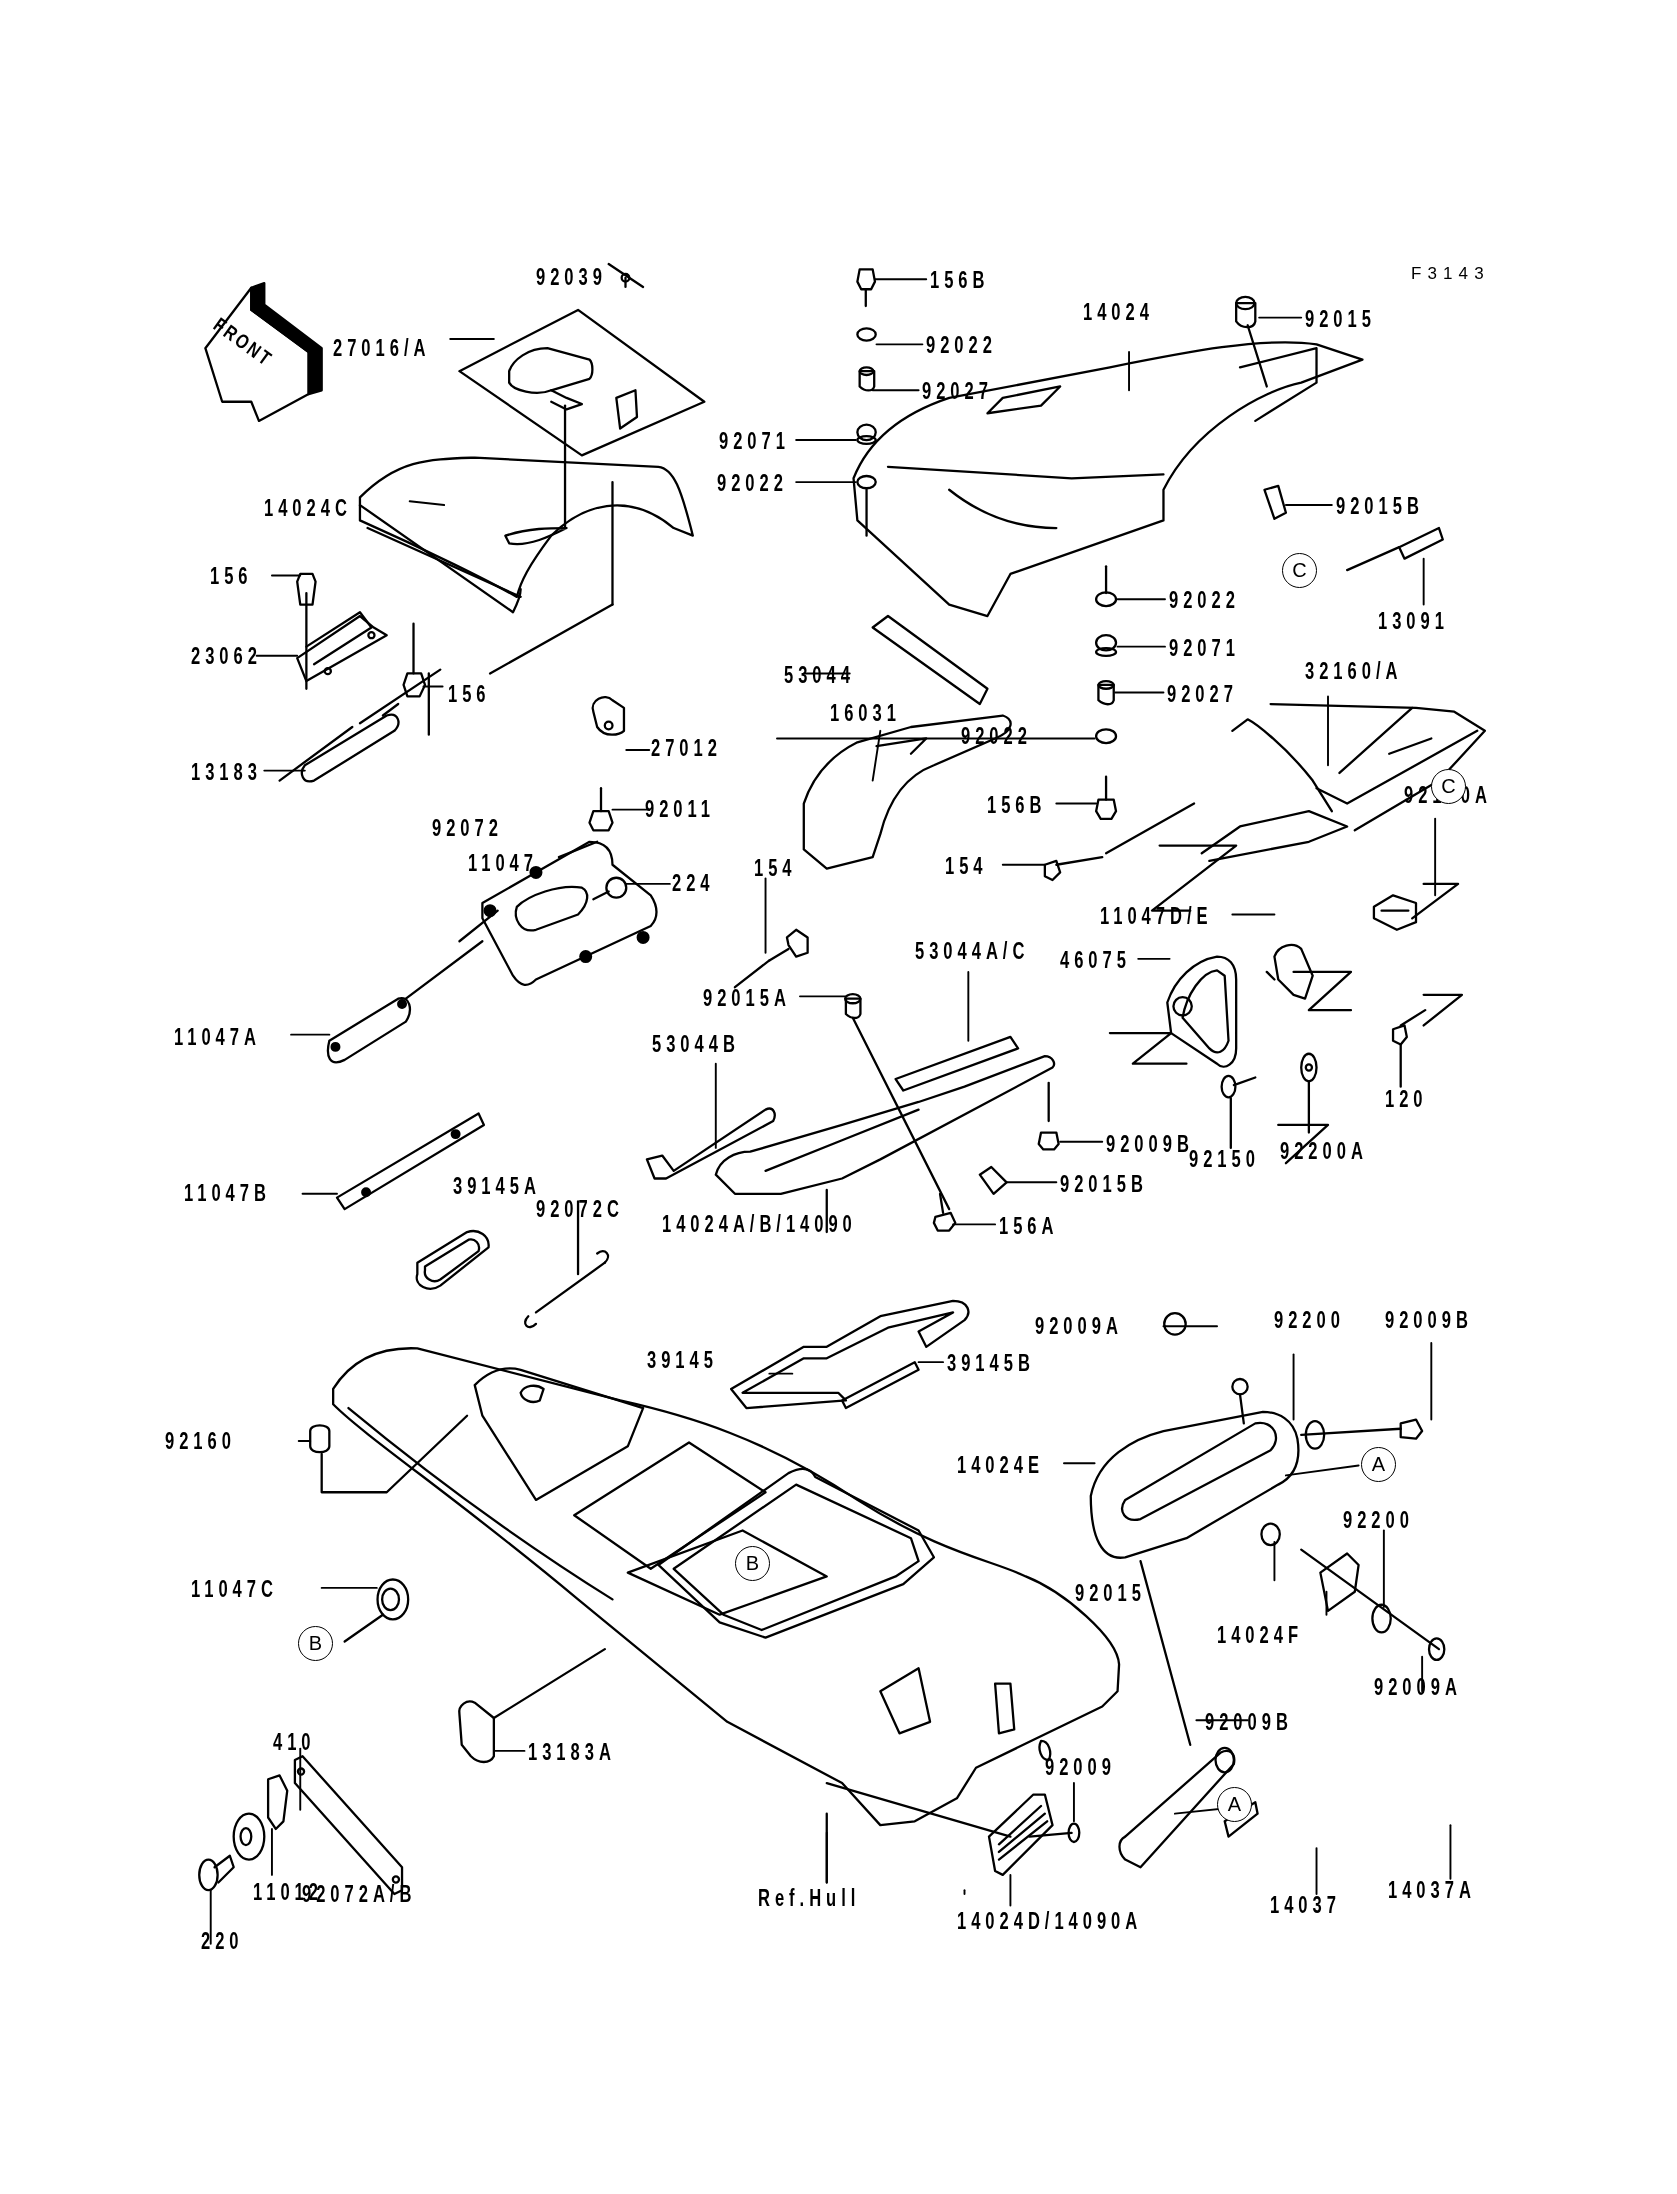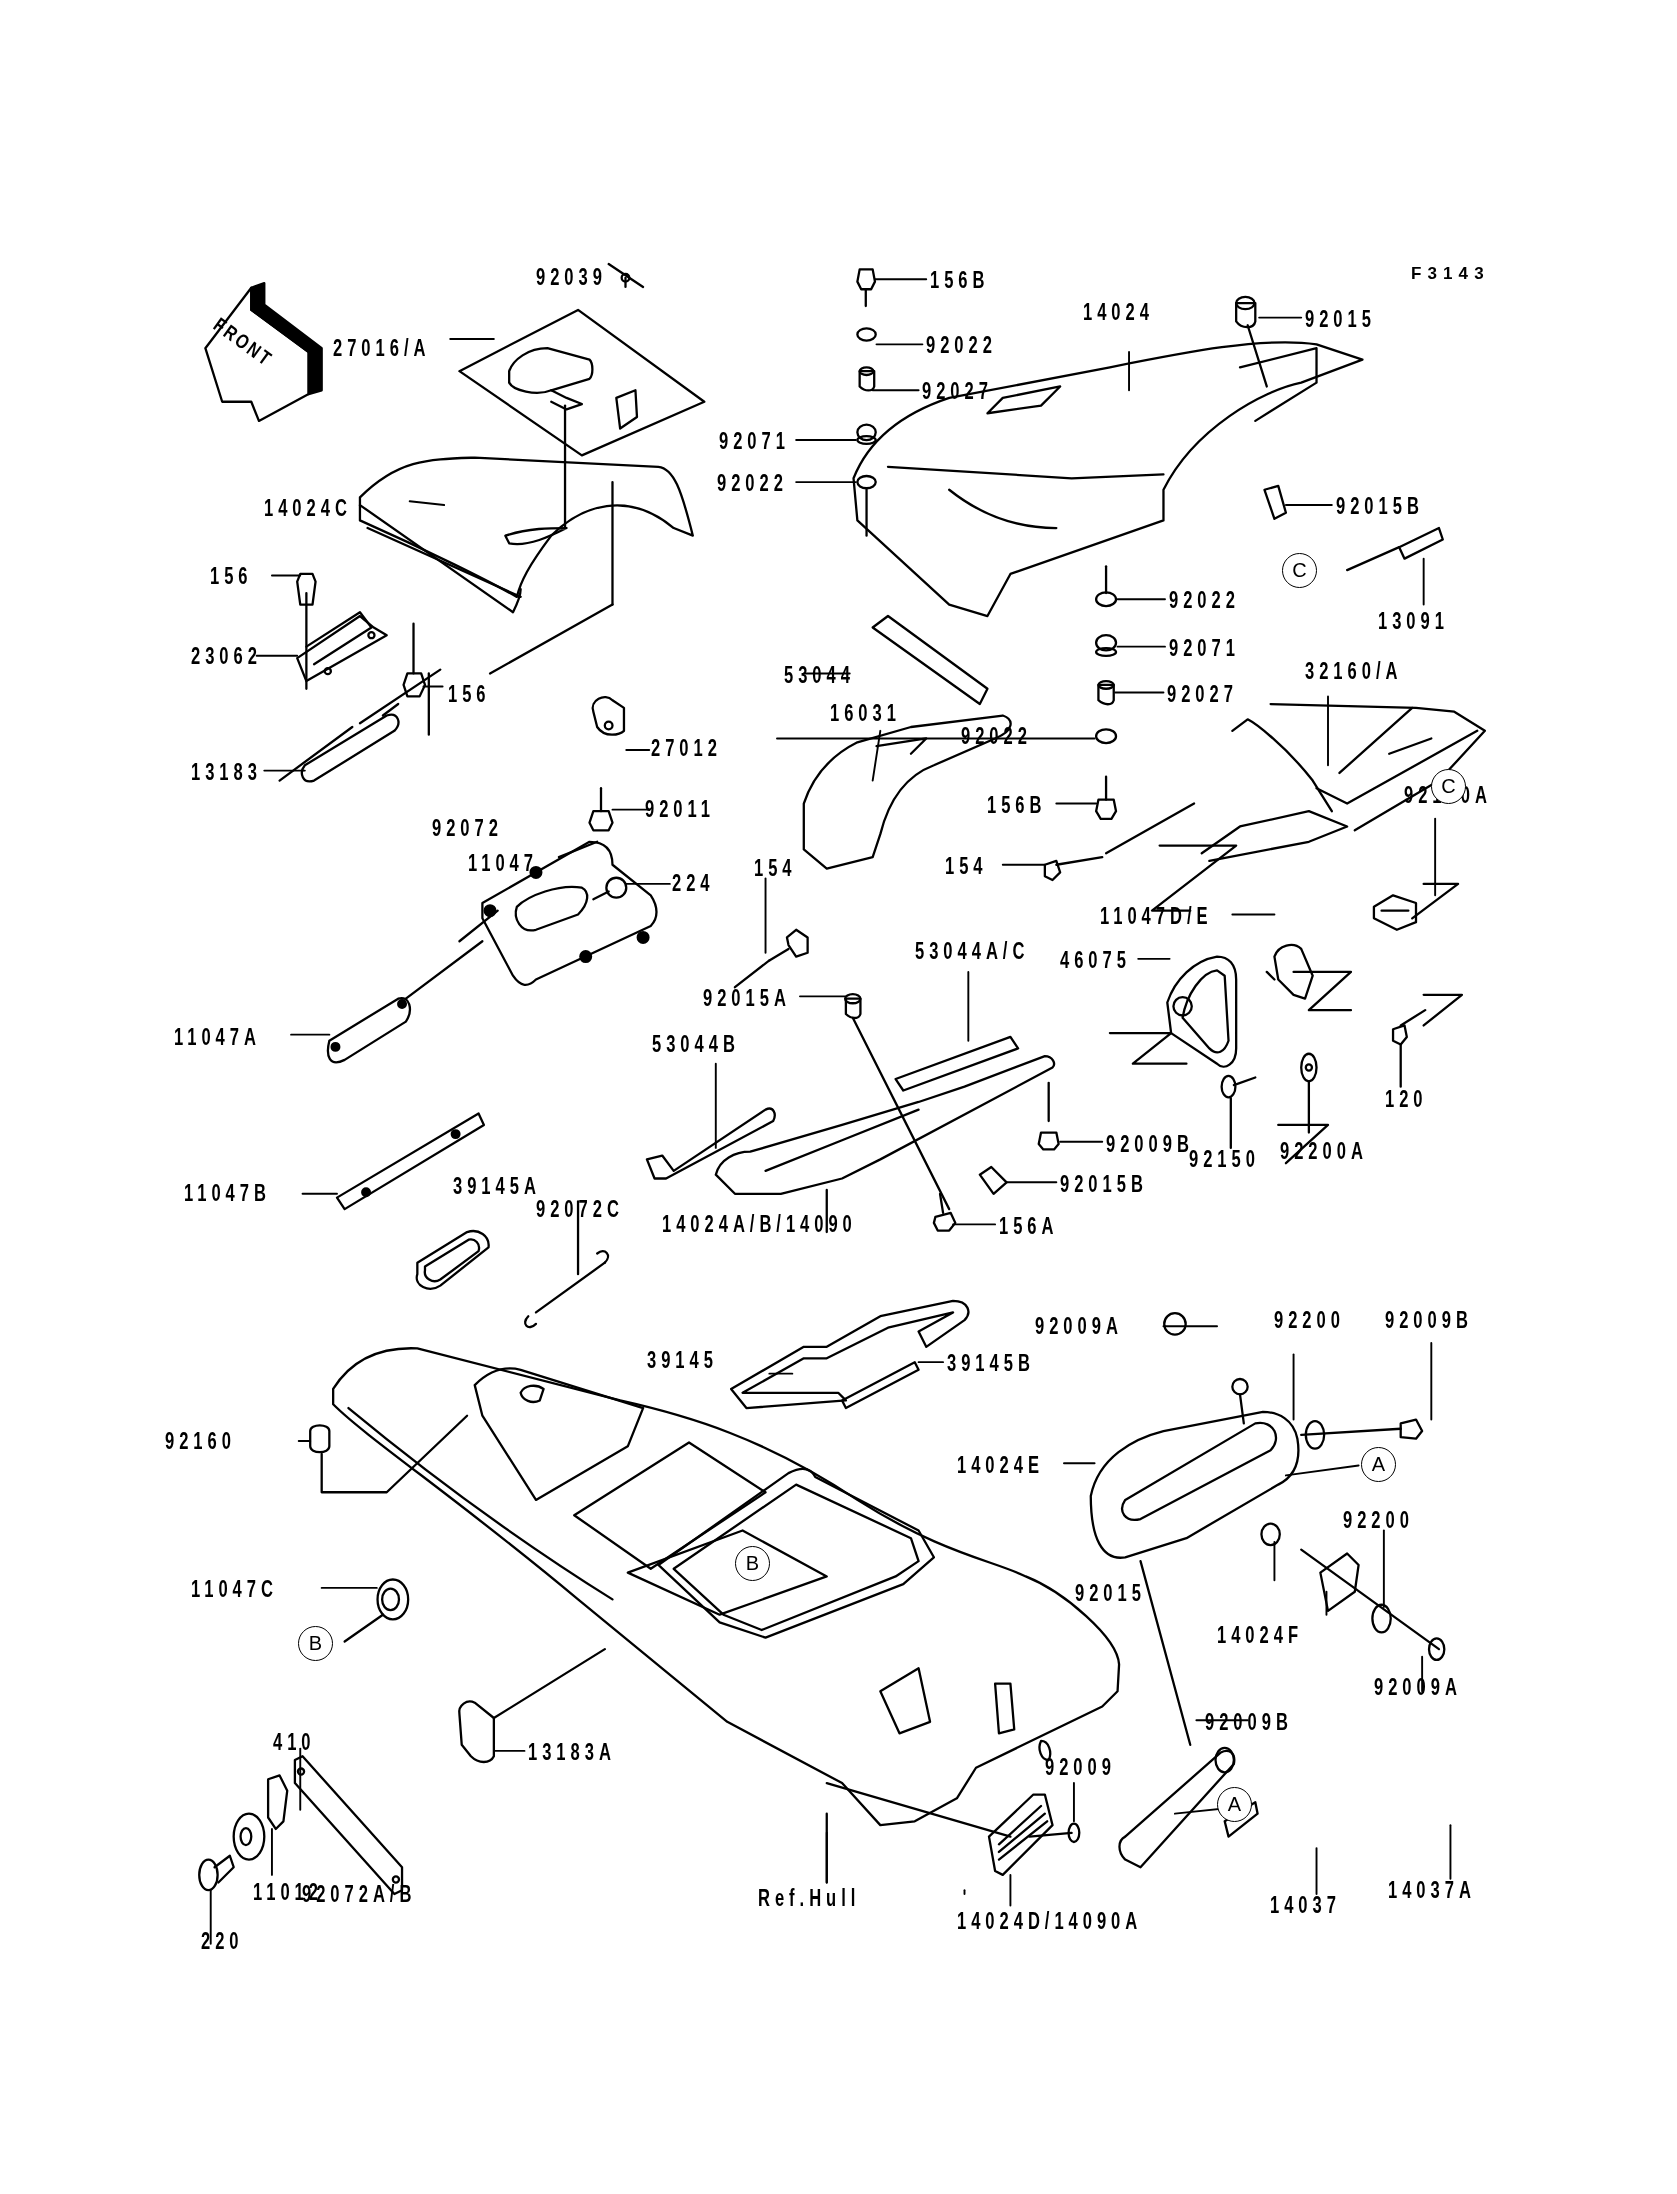--- a/index.html
+++ b/index.html
@@ -392,21 +392,21 @@
       <line x1="1630" y1="2360" x2="1535" y2="2370"></line>
       <line x1="1260" y1="2470" x2="1260" y2="2475"></line>
       <line x1="1080" y1="2395" x2="1080" y2="2460"></line>
       <line x1="1035" y1="1795" x2="1005" y2="1795"></line>
       <line x1="1200" y1="1780" x2="1232" y2="1780"></line>
     </g>
   </svg>
 
   <div class="lbl" style="left:222px;top:314px;transform:rotate(36deg) scaleX(0.8);font-size:20px;letter-spacing:3.1px;">FRONT</div>
 
-  <div class="code" style="left:1411px;top:264px;font-weight:bold;">F3143</div>
+  <div class="code" style="left:1411px;top:264px;">F3143</div>
 
   <div class="lbl" style="left:536px;top:266px;">92039</div>
   <div class="lbl" style="left:333px;top:337px;">27016/A</div>
   <div class="lbl" style="left:264px;top:497px;">14024C</div>
   <div class="lbl" style="left:210px;top:565px;">156</div>
   <div class="lbl" style="left:191px;top:645px;">23062</div>
   <div class="lbl" style="left:448px;top:683px;">156</div>
   <div class="lbl" style="left:191px;top:761px;">13183</div>
   <div class="lbl" style="left:432px;top:817px;">92072</div>
   <div class="lbl" style="left:651px;top:737px;">27012</div>

